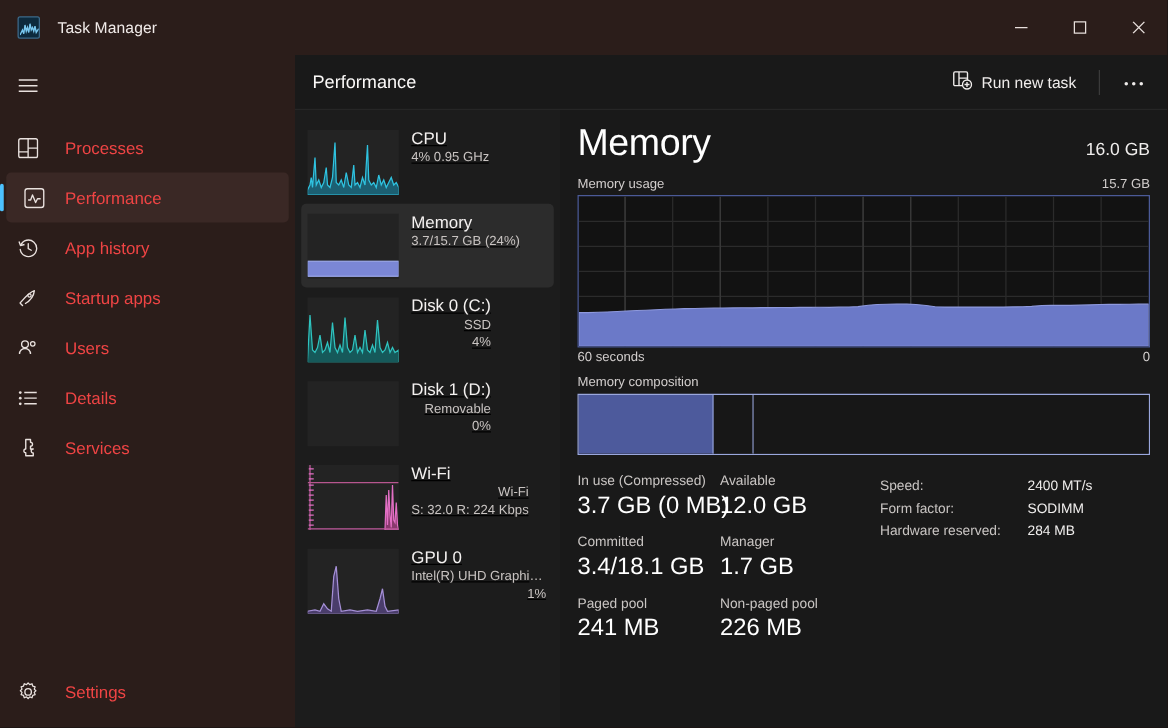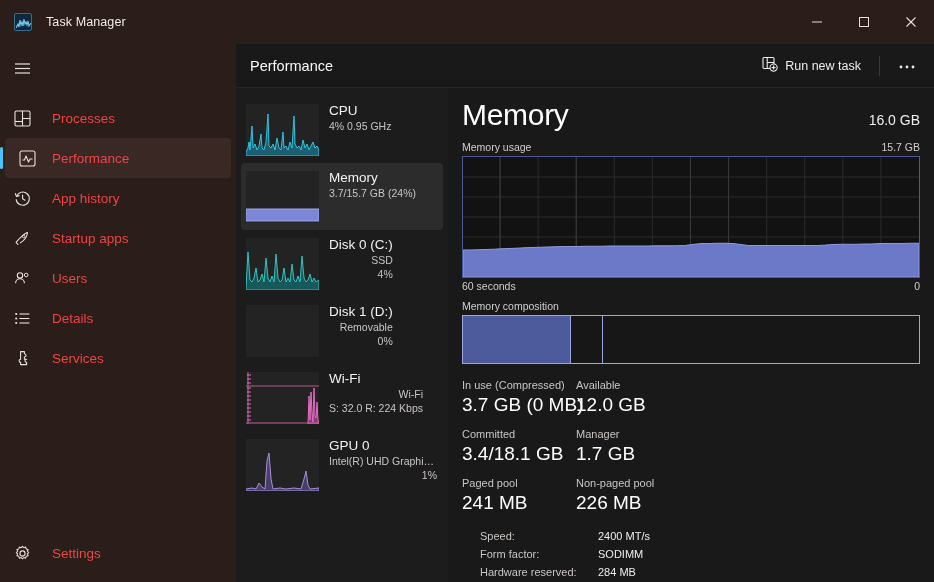--- a/index.html
+++ b/index.html
@@ -82,21 +82,21 @@
 
   .panes { flex: 1 1 auto; display: flex; min-height: 0; }
 
   
   .reslist {
     width: 212px; flex: 0 0 212px; background: #1c1c1c;
     padding: 8px 5px 0 5px; overflow: hidden;
   }
   .res {
     display: flex; gap: 10px; height: 67px; padding: 5px 6px 5px 5px;
-    border-radius: 4px; align-items: flex-start;
+    border-radius: 4px; align-items: flex-start; text-decoration: underline;
   }
   .res.selected { background: #2c2c2c; }
   .res-graph {
     width: 73px; min-width: 73px; height: 52px; margin-top: 3px;
     background: #232323; position: relative; overflow: hidden;
   }
   .res-graph svg { display: block; }
   .res-txt { min-width: 0; padding-top: 1px; }
   .res-name { font-size: 13.5px; color: #f4f1f0; line-height: 17px; white-space: nowrap; }
   .res-sub {
@@ -132,29 +132,29 @@
   .comp-bar {
     height: 49px; margin-top: 3px; border: 1px solid #9aa7dd;
     background: #171717; display: flex; position: relative; overflow: hidden;
   }
   .comp-seg { height: 100%; border-right: 1px solid #9aa7dd; }
   .comp-seg.inuse { background: #4d5a9c; }
   .comp-seg.modified { background: #171717; }
   .comp-seg.standby { background: #171717; border-right: none; }
 
   
-  .stats { display: flex; margin-top: 14px; flex-direction: column; }
+  .stats { display: flex; margin-top: 14px; }
   .stats-left { width: 232px; min-width: 232px; }
   .stat-row { display: flex; margin-bottom: 10px; }
   .stat-cell { }
   .stat-cell.c1 { width: 114px; min-width: 114px; }
   .stat-k { font-size: 11px; color: #c9c5c3; line-height: 15px; white-space: nowrap; }
   .stat-v { font-size: 19px; color: #ffffff; line-height: 24px; white-space: nowrap; }
 
-  .stats-right { margin-left: 18px; padding-top: 2px; }
+  .stats-right { margin-left: 10px; padding-top: 2px; }
   .kv { display: flex; line-height: 18px; }
   .kv-k { width: 118px; min-width: 118px; font-size: 11px; color: #c9c5c3; }
   .kv-v { font-size: 11px; color: #f0eeed; }
 </style>
 </head>
 <body>
 
 <div id="app">
 
   <div class="titlebar">

